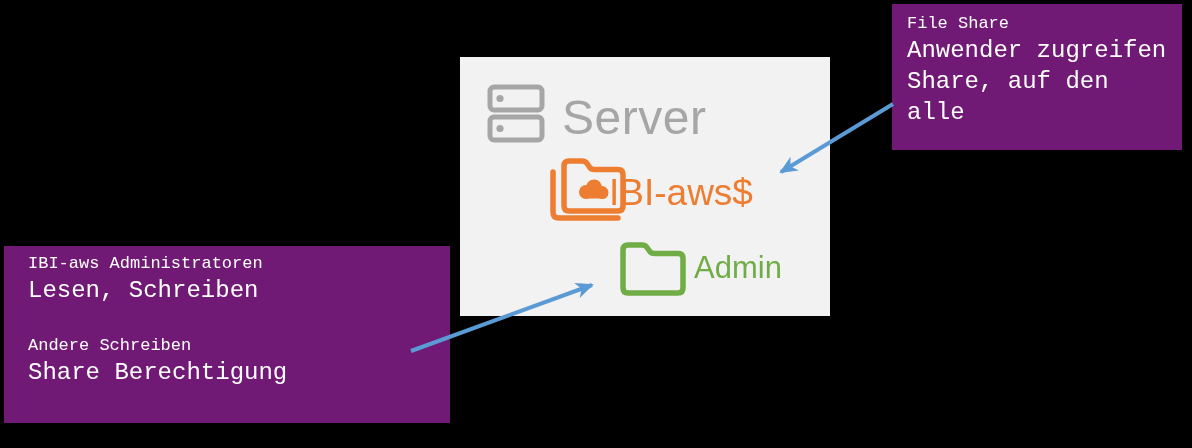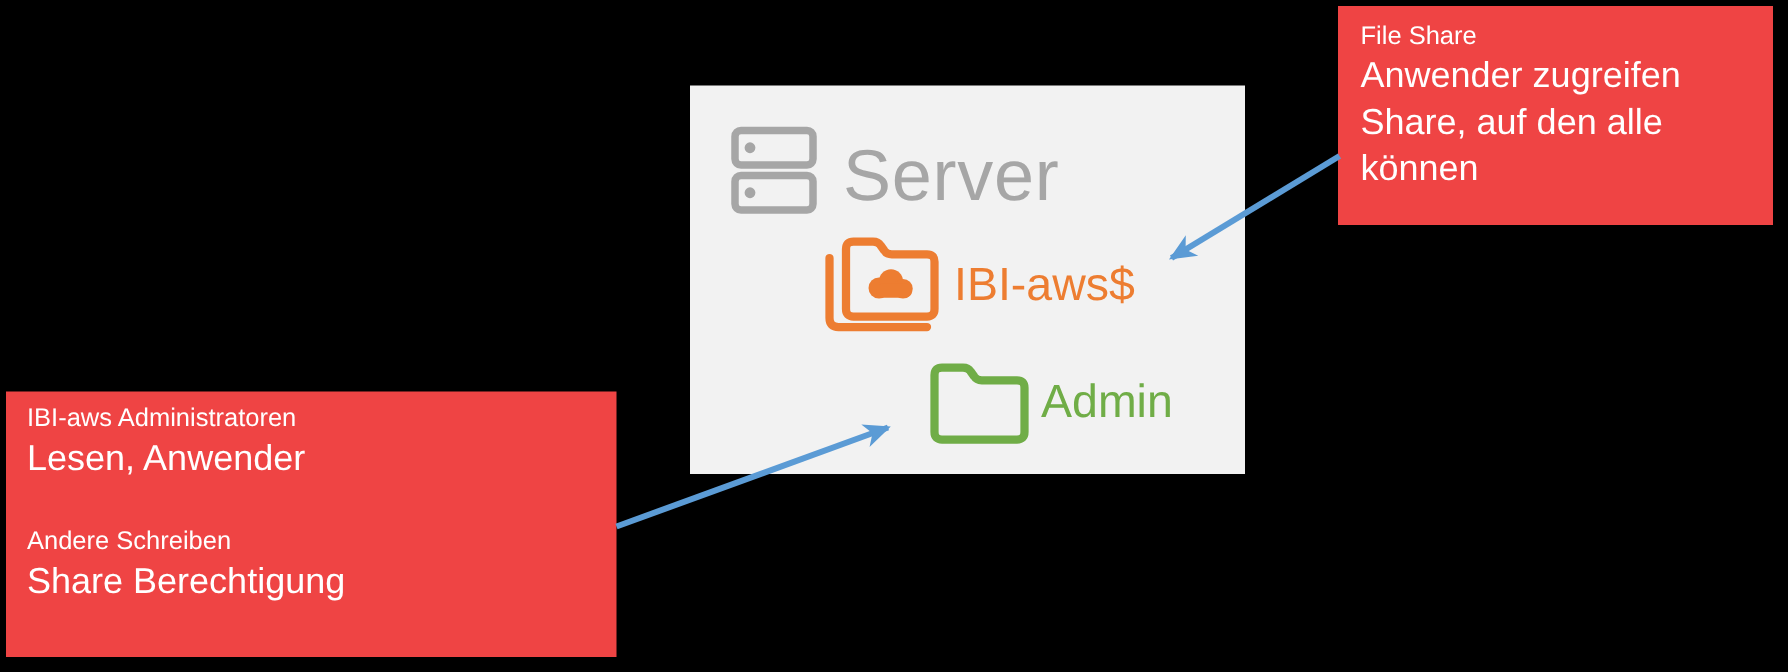--- a/index.html
+++ b/index.html
@@ -28,53 +28,54 @@
 
   .server-label {
     left: 562px;
     top: 92px;
     font-size: 48px;
     line-height: 1.1;
     color: #A6A6A6;
     letter-spacing: 0.5px;
   }
   .share-label-orange {
-    left: 636px;
+    left: 609px;
     top: 172px;
-    font-size: 31px;
+    font-size: 37px;
     line-height: 1.15;
     color: #ED7D31;
   }
   .share-label-green {
     left: 694px;
     top: 250px;
     font-size: 31px;
     line-height: 1.15;
     color: #70AD47;
   }
 
   
   .callout {
-    background: #ef4444;
+    background: #701a75;
     color: #ffffff;
     box-sizing: border-box;
+    font-family: Liberation Mono, monospace;
   }
   .callout-file-share {
     left: 892px;
     top: 4px;
     width: 290px;
     height: 146px;
     padding: 9px 15px;
   }
   .callout-permissions {
     left: 4px;
-    top: 261px;
-    width: 407px;
+    top: 246px;
+    width: 446px;
     height: 177px;
-    padding: 7px 14px;
+    padding: 7px 24px;
   }
   .callout-small {
     font-size: 17px;
     line-height: 22px;
     font-weight: 400;
   }
   .callout-large {
     font-size: 24px;
     line-height: 31px;
     font-weight: 400;
@@ -126,26 +127,25 @@
     <svg width="68" height="56" viewBox="0 0 68 56">
       <path d="M4 47 V9 Q4 4 9 4 H23 Q26.5 4 28 6.5 L30.5 10 Q32 12.5 35.5 12.5 H59 Q64 12.5 64 17.5 V47 Q64 52 59 52 H9 Q4 52 4 47 Z" fill="none" stroke="#70AD47" stroke-width="5.5" stroke-linejoin="round"></path>
     </svg>
   </div>
   <div class="abs share-label-green">Admin</div>
 
   <div class="abs callout callout-file-share">
     <div class="callout-small">File Share</div>
     <div class="callout-large">Anwender zugreifen</div>
     <div class="callout-large">Share, auf den alle</div>
-    <div class="callout-large">können</div>
   </div>
 
   <div class="abs callout callout-permissions">
     <div class="callout-small">IBI-aws Administratoren</div>
-    <div class="callout-large">Lesen, Anwender</div>
+    <div class="callout-large">Lesen, Schreiben</div>
     <div class="callout-gap"></div>
     <div class="callout-small">Andere Schreiben</div>
     <div class="callout-large">Share Berechtigung</div>
   </div>
 
   <svg class="abs arrow-layer">
     <defs>
       <marker id="arrowhead" markerUnits="userSpaceOnUse" markerWidth="20" markerHeight="18" refX="17" refY="9" orient="auto">
         <path d="M1 1 L19 9 L1 17 L6 9 Z" fill="#5B9BD5"></path>
       </marker>

